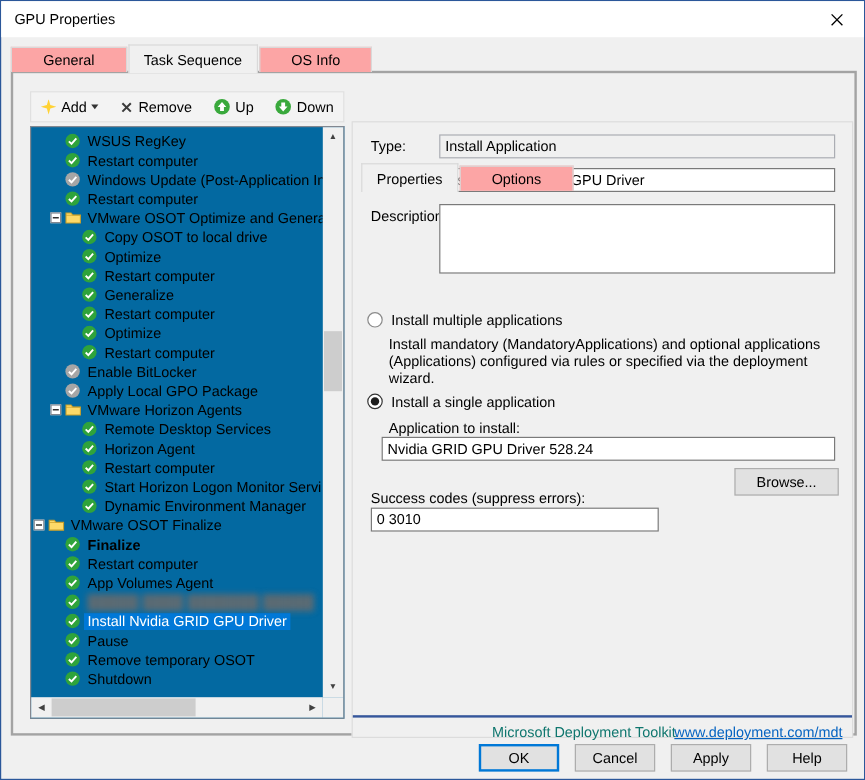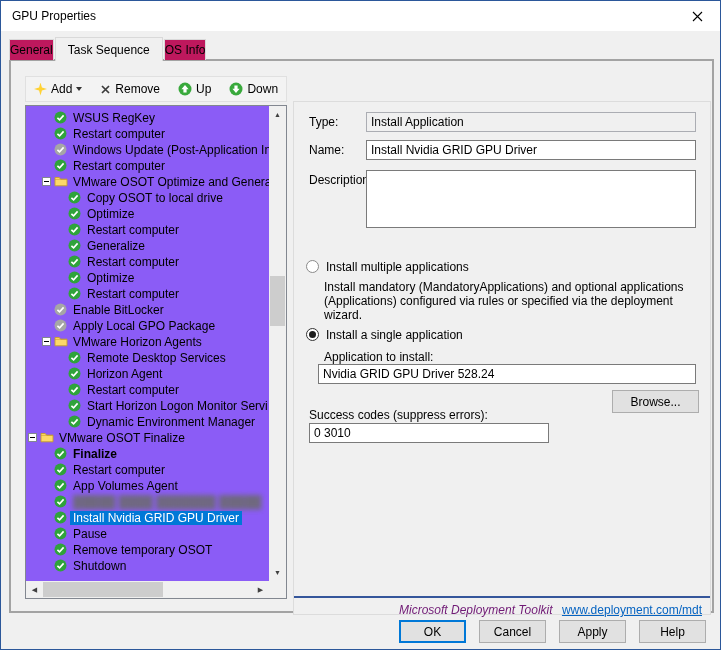--- a/index.html
+++ b/index.html
@@ -19,21 +19,21 @@
   
   .titlebar { position: absolute; left: 0; top: 0; right: 0; height: 30px; background: #ffffff; }
   .title { position: absolute; left: 11px; top: 8px; font-size: 12px; white-space: nowrap; }
   .close-btn { position: absolute; right: 0; top: 0; width: 45px; height: 30px; display: flex; align-items: center; justify-content: center; cursor: pointer; }
   
   .tabstrip { position: absolute; display: flex; align-items: flex-end; z-index: 5; }
   .main-tabs { left: 8px; top: 37px; height: 22px; }
   .detail-tabs { left: 290px; top: 77px; height: 21px; }
   .tab {
     border: 1px solid #d9d9d9; border-bottom: none;
-    background: #be185d; padding: 3px 0; line-height: 14px;
+    background: #fca5a5; padding: 3px 26px; line-height: 14px;
     margin-right: 1px; cursor: pointer; white-space: nowrap;
   }
   .tab.active {
     background: #f0f0f0; padding: 5px 12px 4px; margin-bottom: -1px; z-index: 6; position: relative;
   }
   
   .tab-page {
     position: absolute; left: 8px; top: 58px; width: 705px; height: 554px;
     background: #f0f0f0; border: 2px solid #a3a3a3;
   }
@@ -49,21 +49,21 @@
     font-family: inherit; font-size: 12px; cursor: pointer; white-space: nowrap;
   }
   .star-icon {
     display: inline-block; width: 13px; height: 13px; background: #ffd234;
     clip-path: polygon(50% 0%, 61% 39%, 100% 50%, 61% 61%, 50% 100%, 39% 61%, 0% 50%, 39% 39%);
   }
   .dd-arrow { display: inline-block; width: 0; height: 0; border-left: 3px solid transparent; border-right: 3px solid transparent; border-top: 4px solid #333; }
   
   .tree {
     position: absolute; left: 14px; top: 44px; width: 262px; height: 494px;
-    background: #8b5cf6; border: 1px solid #828790;
+    background: #0369a1; border: 1px solid #828790;
   }
   .tree-content { position: absolute; left: 0; top: 0; right: 17px; bottom: 17px; overflow: hidden; }
   .tree-row { position: absolute; left: 0; height: 16px; width: 100%; cursor: pointer; }
   .expander {
     position: absolute; top: 3px; width: 9px; height: 9px;
     border: 1px solid #828790; background: #fff;
   }
   .expander::after { content: ""; position: absolute; left: 1px; right: 1px; top: 3px; height: 1px; background: #000; }
   .tree-icon { position: absolute; top: 1px; width: 14px; height: 14px; }
   .tree-icon svg { display: block; }
@@ -112,21 +112,21 @@
   .help-text { position: absolute; left: 30px; top: 178px; width: 370px; line-height: 14px; }
   .app-lbl { left: 30px; top: 248px; }
   .app-field { left: 24px; top: 262px; width: 378px; }
   .browse-btn {
     position: absolute; left: 318px; top: 288px; width: 87px; height: 23px;
     background: #e1e1e1; border: 1px solid #adadad; font-family: inherit; font-size: 12px; cursor: pointer;
   }
   .success-lbl { left: 15px; top: 306px; }
   .success-field { left: 15px; top: 321px; width: 240px; }
   .footer-sep { position: absolute; left: 0; right: 0; top: 494px; height: 2px; background: var(--sep, #35569b); }
-  .brand { position: absolute; left: 105px; top: 501px; color: #701a75; font-style: italic; }
+  .brand { position: absolute; left: 116px; top: 501px; color: #0f766e; }
   .mdt-link { position: absolute; right: 8px; top: 501px; color: var(--link, #0563c1); text-decoration: underline; cursor: pointer; }
   
   .button-row {
     position: absolute; left: 0; top: 619px; width: 100%;
     display: flex; justify-content: flex-end; gap: 13px; padding-right: 14px;
   }
   .btn {
     width: 67px; height: 23px; background: #e1e1e1; border: 1px solid #adadad;
     font-family: inherit; font-size: 12px; cursor: pointer;
   }
@@ -455,20 +455,24 @@
         <div class="sb-arrow down">▼</div>
       </div>
       <div class="hscroll">
         <div class="sb-arrow left">◀</div>
         <div class="thumb"></div>
         <div class="sb-arrow right">▶</div>
       </div>
       <div class="scroll-corner"></div>
     </div>
 
+    <div class="tabstrip detail-tabs" id="detail-tabs">
+        <div class="tab active">Properties</div>
+        <div class="tab">Options</div>
+      </div>
 
     <div class="detail-page">
       <label class="lbl type-lbl">Type:</label>
       <input class="field type-field readonly" readonly="" value="Install Application" style="">
 
       <label class="lbl name-lbl">Name:</label>
       <input class="field name-field" value="Install Nvidia GRID GPU Driver" style="">
 
       <label class="lbl desc-lbl">Description:</label>
       <textarea class="field desc-field" style=""></textarea>

